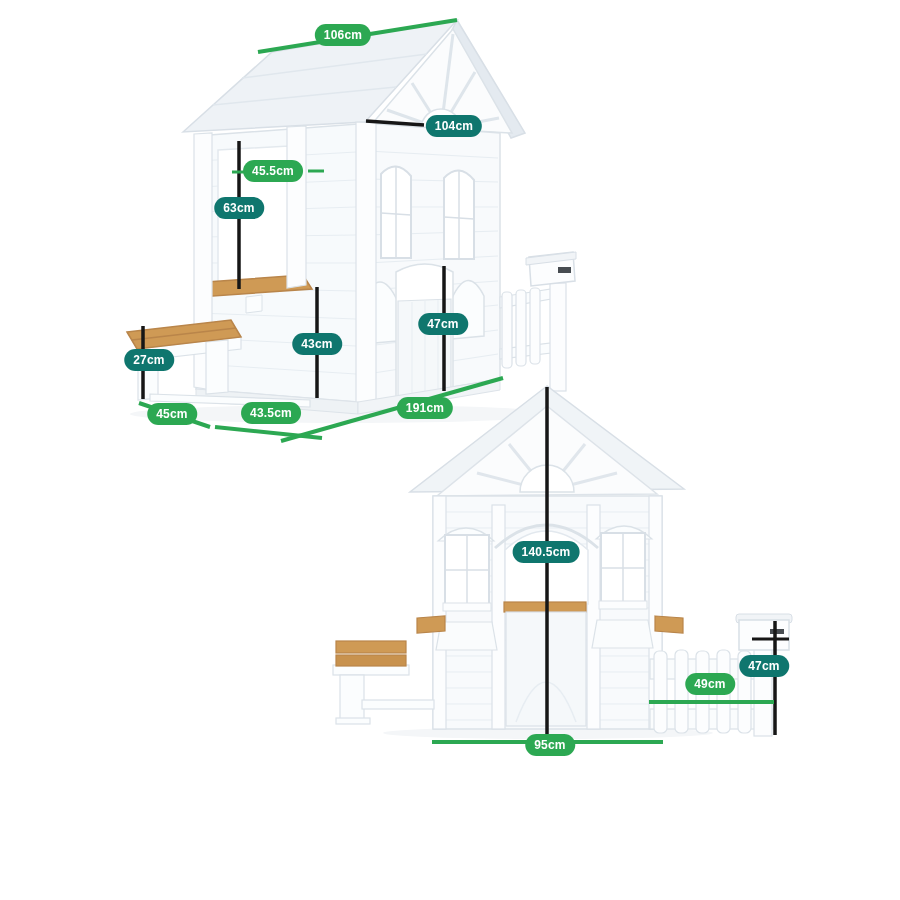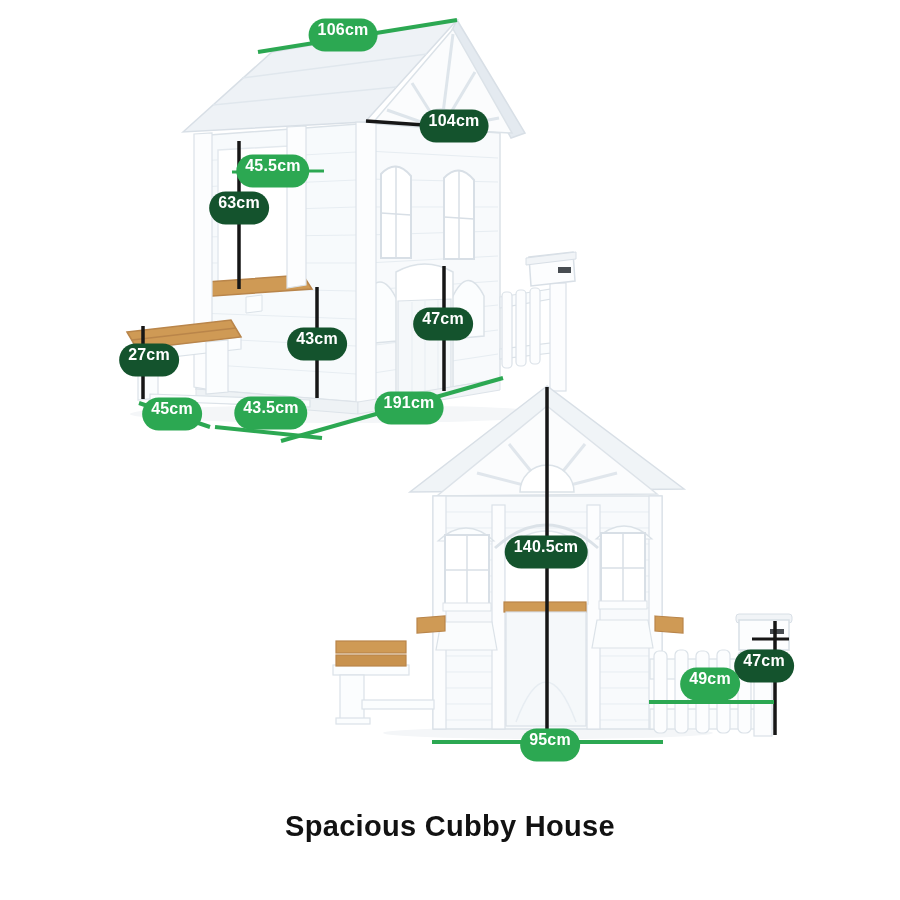--- a/index.html
+++ b/index.html
@@ -1,23 +1,23 @@
 <!DOCTYPE html>
 <html><head>
 <meta charset="utf-8">
 <style>
   html,body{margin:0;padding:0;background:#ffffff;}
   .stage{position:relative;width:900px;height:900px;background:#ffffff;overflow:hidden;
          font-family:"Liberation Sans",sans-serif;}
   .scene{position:absolute;left:0;top:0;}
   .pill{position:absolute;transform:translate(-50%,-50%);color:#ffffff;font-weight:bold;
-        font-size:16px;line-height:14px;padding:4px 9px 15px;border-radius:999px;
+        font-size:12px;line-height:14px;padding:4px 9px 4px;border-radius:999px;
         white-space:nowrap;letter-spacing:.2px;}
   .pill.green{background:#2ca852;}
-  .pill.black{background:#14532d;}
+  .pill.black{background:#0f766e;}
   .title{position:absolute;left:0;top:810px;width:900px;text-align:center;
          font-size:29px;font-weight:bold;color:#121212;letter-spacing:.3px;}
 </style>
 </head>
 <body>
 
 <div class="stage">
 
 <svg class="scene" width="900" height="900" viewBox="0 0 900 900">
 
@@ -229,22 +229,21 @@
 
 <div class="pill green" style="left:343px;top:35px">106cm</div>
 <div class="pill black" style="left:454px;top:126px">104cm</div>
 <div class="pill green" style="left:273px;top:171px">45.5cm</div>
 <div class="pill black" style="left:239px;top:208px">63cm</div>
 <div class="pill black" style="left:317px;top:344px">43cm</div>
 <div class="pill black" style="left:443px;top:324px">47cm</div>
 <div class="pill black" style="left:149px;top:360px">27cm</div>
 <div class="pill green" style="left:172px;top:414px">45cm</div>
 <div class="pill green" style="left:271px;top:413px">43.5cm</div>
-<div class="pill green" style="left:409px;top:408px">191cm</div>
+<div class="pill green" style="left:425px;top:408px">191cm</div>
 
 <div class="pill black" style="left:546px;top:552px">140.5cm</div>
 <div class="pill black" style="left:764px;top:666px">47cm</div>
 <div class="pill green" style="left:710px;top:684px">49cm</div>
 <div class="pill green" style="left:550px;top:745px">95cm</div>
 
-<div class="title">Spacious Cubby House</div>
 
 </div>
 
 </body></html>

